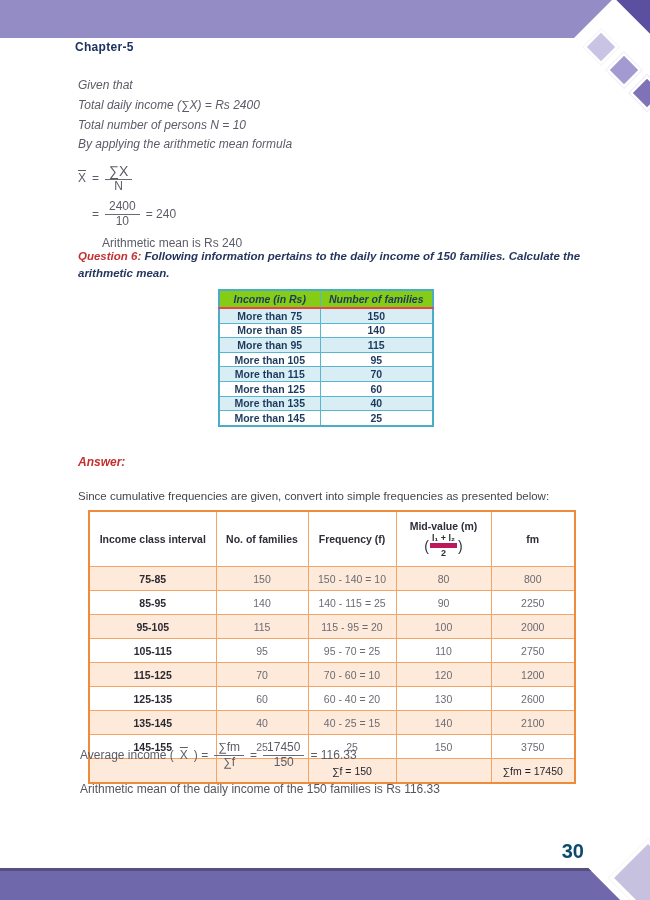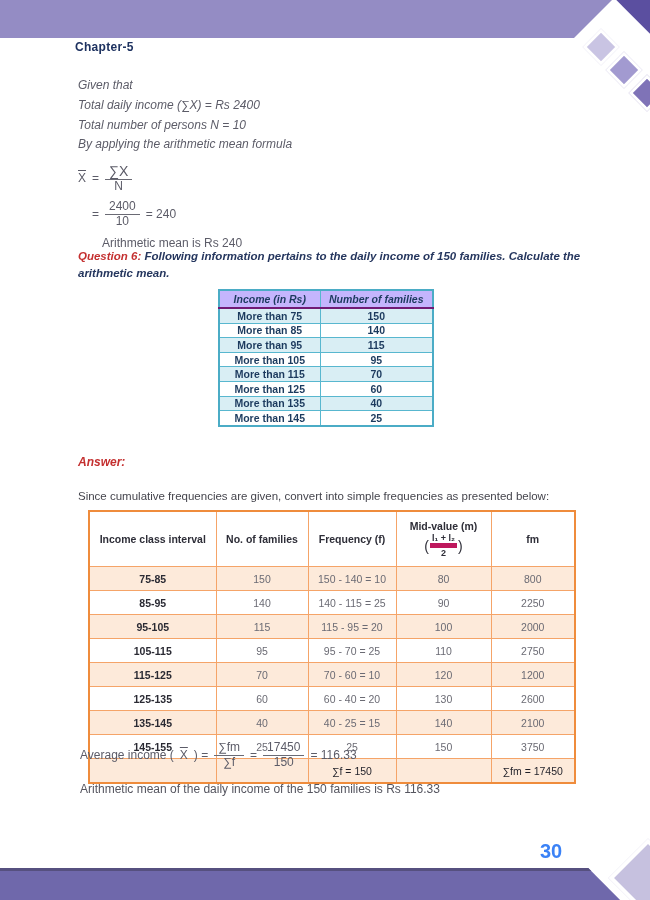--- a/index.html
+++ b/index.html
@@ -21,22 +21,22 @@
   }
   .diamond { position:absolute; transform:rotate(45deg); }
   .d-big   { width:100px; height:100px; top:-87px; right:-50px; background:#5b4fa0; }
   .d-s     { width:20px; height:20px; border:3px solid #ffffff; }
   .d-s1    { left:588px; top:34px; background:#c9c4e3; }
   .d-s2    { left:611px; top:57px; background:#a29ad0; }
   .d-s3    { left:634px; top:80px; background:#7f73b7; }
   .d-bottom{ width:48px; height:48px; left:620px; top:850px;
              background:#c6c1df; border:4px solid #ffffff; }
   .page-number {
-    position:absolute; left:540px; top:840px; width:44px; text-align:left;
-    font-size:20px; font-weight:bold; color:#3b82f6;
+    position:absolute; left:540px; top:840px; width:44px; text-align:right;
+    font-size:20px; font-weight:bold; color:#0c4a6e;
   }
   
   .abs { position:absolute; }
   .chapter-title {
     left:75px; top:40px; font-size:12px; font-weight:bold;
     color:#1e3260; letter-spacing:0.3px;
   }
   .body-text { color:#5c5c68; font-size:12px; }
   .intro-block { left:78px; top:76px; width:460px; }
   .intro-block .line { line-height:19px;font-style:italic; }
@@ -68,21 +68,21 @@
   .t1 {
     position:absolute; left:218px; top:289px; width:214px;
     border-collapse:collapse; table-layout:fixed;
     border:2px solid #4bacc6;
     font-size:10.5px;
   }
   .t1 th, .t1 td {
     border:1px solid #58b7cf; padding:0 2px; text-align:center;
     height:13.6px; font-weight:bold; color:#1c3a5e;
   }
-  .t1 th { font-style:italic; background:#c4b5fd; height:16px; border-bottom:2px solid #701a75; }
+  .t1 th { font-style:italic; background:#84cc16; height:16px; border-bottom:2px solid #ef4444; }
   .t1 tbody tr:nth-child(odd) td { background:#d9eef4; }
   
   .t2 {
     position:absolute; left:88px; top:510px; width:486px;
     border-collapse:collapse; table-layout:fixed;
     border:2px solid #ef8c3c;
     font-size:10.5px;
   }
   .t2 th, .t2 td {
     border:1px solid #f5a468; padding:4px 2px; text-align:center;

